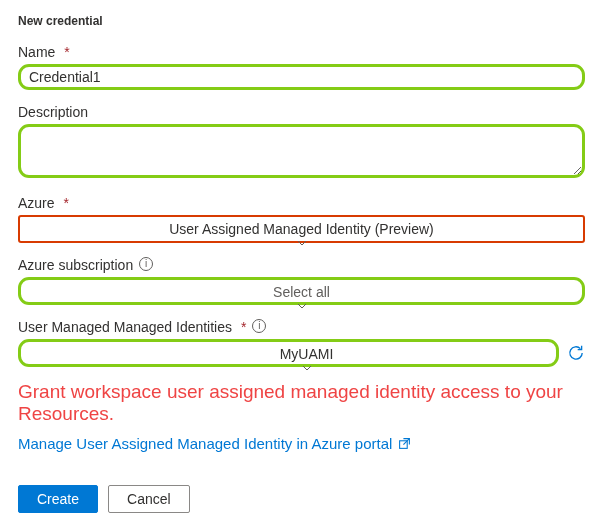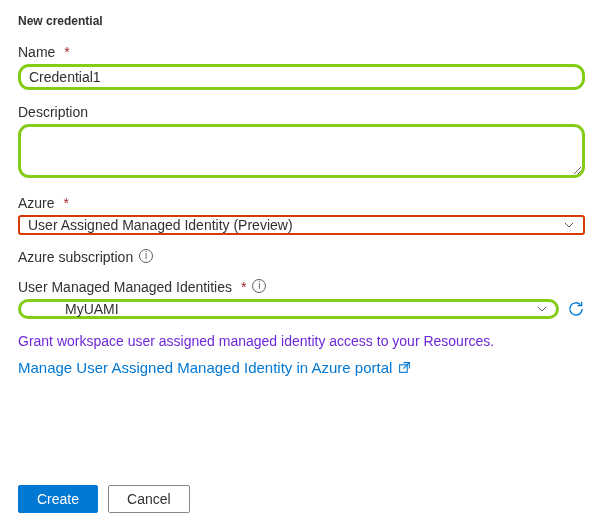--- a/index.html
+++ b/index.html
@@ -49,25 +49,26 @@
     font-size: 14px;
     padding: 4px 8px;
     border: 3px solid #84cc16;
     border-radius: 11px;
     background: #fff;
     color: #323130;
   }
   input[type="text"] { height: 26px; }
   textarea { height: 54px; resize: both; }
   .select-box {
-    height: 20px;
+    height: 28px;
     display: flex;
     align-items: center;
     justify-content: space-between;
     cursor: pointer;
+    flex-direction: column;
   }
   .select-box.highlight {
     border: 2px solid #d83b01;
     border-radius: 3px;
   }
   .select-with-refresh {
     display: flex;
     align-items: center;
     gap: 8px;
   }
@@ -77,22 +78,22 @@
     height: 18px;
     cursor: pointer;
     color: #0078d4;
   }
   .chevron {
     width: 12px;
     height: 12px;
     display: inline-flex;
   }
   .hint {
-    color: #6d28d9;
-    font-size: 14px;
+    color: #ef4444;
+    font-size: 19px;
     margin: 8px 0 10px 0;
   }
   a.link {
     color: #0078d4;
     text-decoration: none;
     font-size: 15px;
     display: inline-flex;
     align-items: center;
     gap: 6px;
   }
@@ -162,20 +163,28 @@
             <polyline points="2,4 6,8 10,4"></polyline>
           </svg>
       </span>
     </div>
   </div>
 
   <div class="form-group">
     <div class="label-row">
       <label>Azure subscription</label>
       <span class="info-icon">i</span>
+    </div>
+    <div class="select-box">
+      <span class="placeholder">Select all</span>
+      <span class="chevron">
+        <svg viewBox="0 0 12 12" fill="none" stroke="#605e5c" stroke-width="1">
+            <polyline points="2,4 6,8 10,4"></polyline>
+          </svg>
+      </span>
     </div>
   </div>
 
   <div class="form-group">
     <div class="label-row">
       <label>User Managed Managed Identities</label>
       <span class="required">*</span>
       <span class="info-icon">i</span>
     </div>
     <div class="select-with-refresh">

